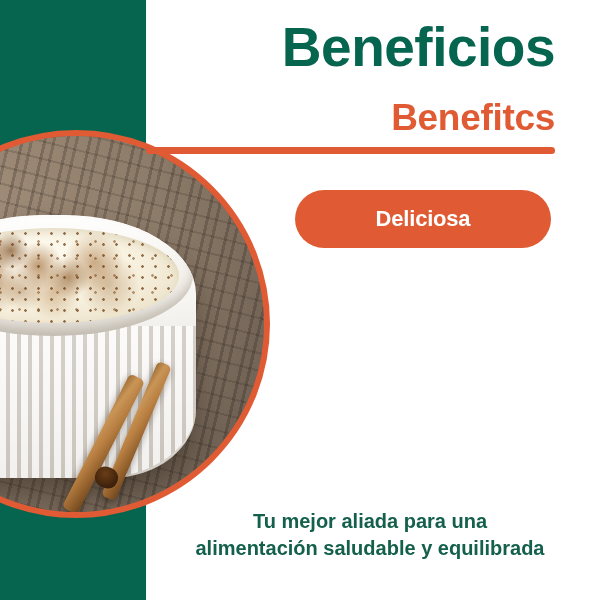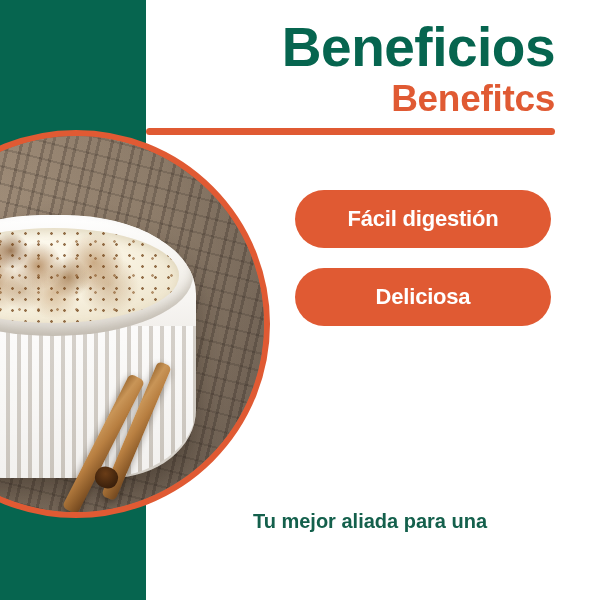--- a/index.html
+++ b/index.html
@@ -205,21 +205,21 @@
     margin-top: 20px;
   }
 
   .title-sub {
     text-align: right;
     color: #E05A33;
     font-size: 37px;
     font-weight: 700;
     line-height: 1;
     letter-spacing: -0.3px;
-    margin-top: 5px;
+    margin-top: 24px;
   }
 
   .title-rule {
     height: 7px;
     border-radius: 4px;
     background: #E05A33;
     margin-top: 11px;
     margin-left: 0;
     z-index: 2;
     position: relative;
@@ -290,24 +290,22 @@
   </div>
 
   <div class="header">
     <div class="title-main">Beneficios</div>
     <div class="title-sub">Benefitcs</div>
     <div class="title-rule"></div>
   </div>
 
   <div class="pill-list">
     <div class="pill">
-      <span>Fácil digestión</span>
-    </div>
-    <div class="pill">
       <span>Deliciosa</span>
     </div>
   </div>
 
   <div class="tagline">
     <span class="tagline-line">Tu mejor aliada para una</span>
+    <span class="tagline-line">alimentación saludable y equilibrada</span>
   </div>
 
 </div>
 
 </body></html>

